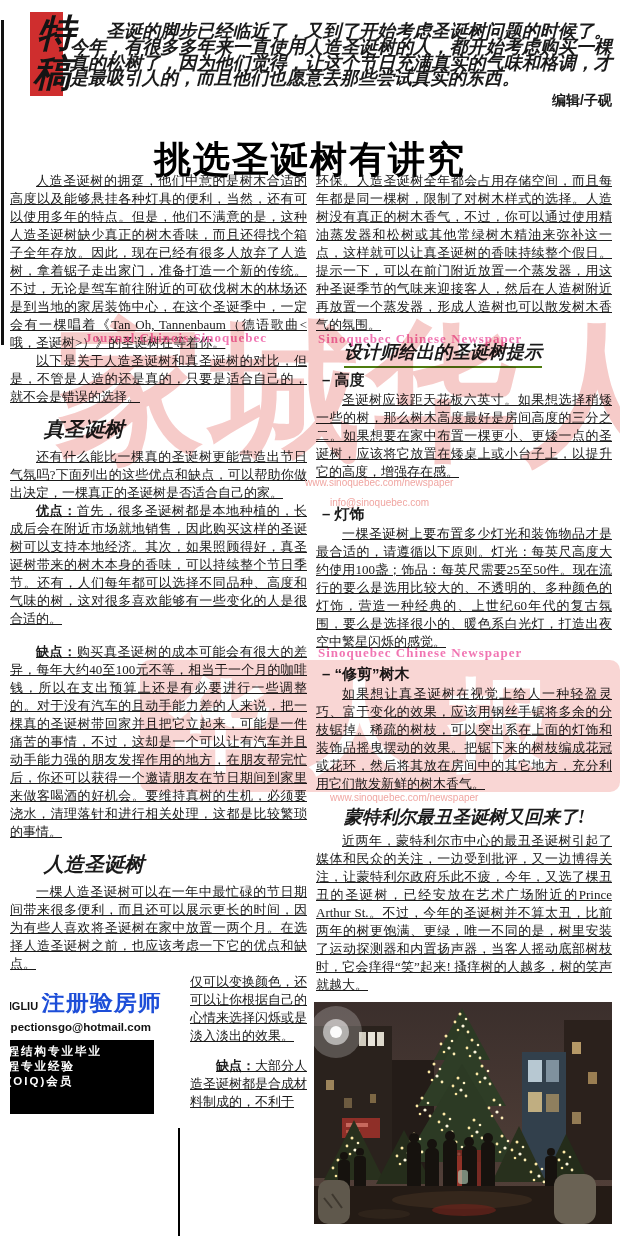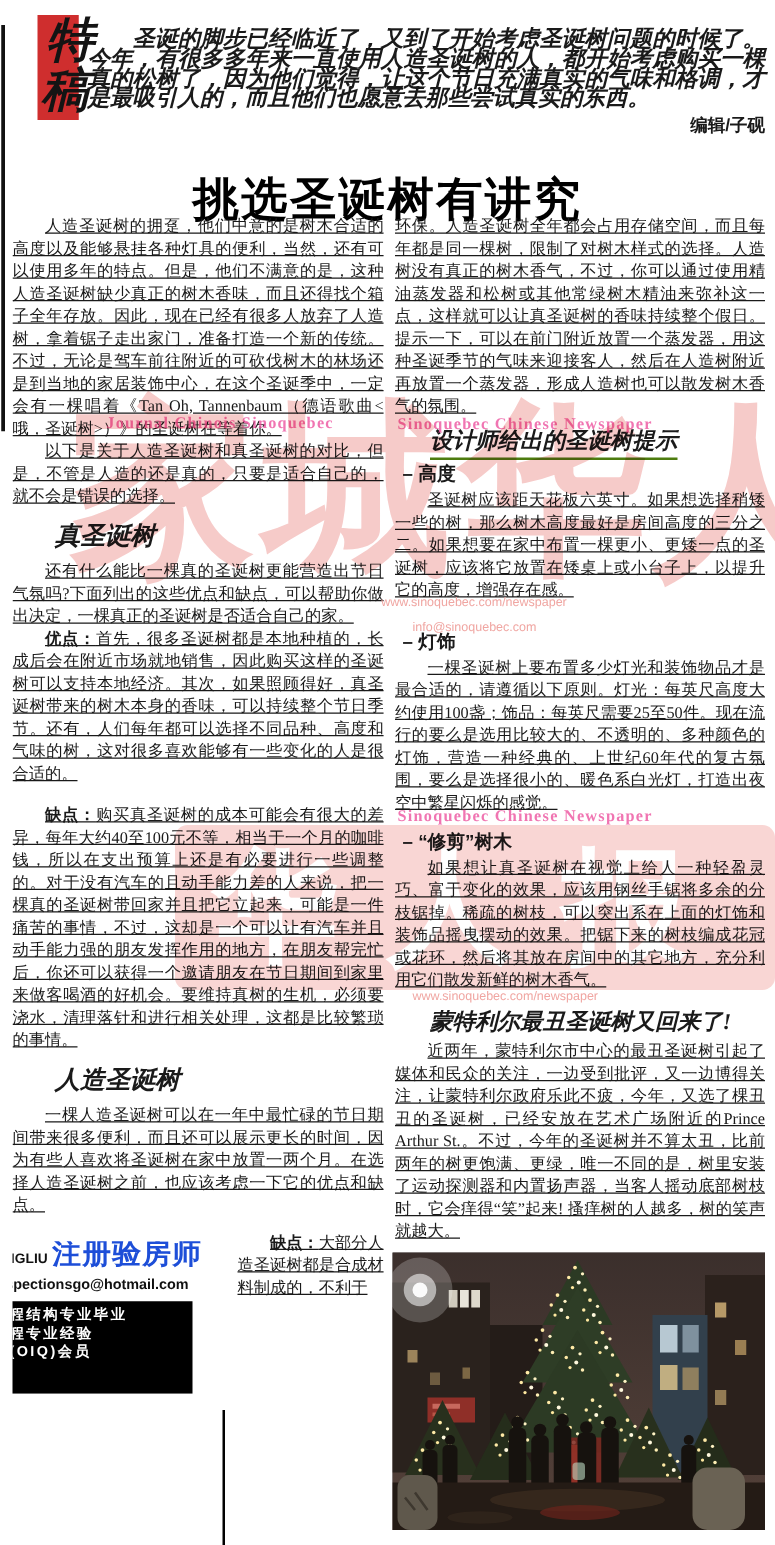--- a/index.html
+++ b/index.html
@@ -106,20 +106,21 @@
       </div>
       <div class="ad-email">inspectionsgo@hotmail.com</div>
       <div class="ad-black">
         <div>工程结构专业毕业</div>
         <div>工程专业经验</div>
         <div>会(OIQ)会员</div>
 
       </div>
     </div>
 
+    <p class="no-indent">仅可以变换颜色，还可以让你根据自己的心情来选择闪烁或是淡入淡出的效果。</p>
     <p class="gap-md"><span class="lbl">缺点：</span><span>大部分人造圣诞树都是合成材料制成的，不利于</span></p>
   </div>
 
   <div class="ad-divider"></div>
 
   <div class="col col-right">
     <p class="no-indent">环保。人造圣诞树全年都会占用存储空间，而且每年都是同一棵树，限制了对树木样式的选择。人造树没有真正的树木香气，不过，你可以通过使用精油蒸发器和松树或其他常绿树木精油来弥补这一点，这样就可以让真圣诞树的香味持续整个假日。提示一下，可以在前门附近放置一个蒸发器，用这种圣诞季节的气味来迎接客人，然后在人造树附近再放置一个蒸发器，形成人造树也可以散发树木香气的氛围。</p>
     <div class="h-tips-wrap">
       <span class="h-kai-right h-tips" style="margin:0;">设计师给出的圣诞树提示</span>
     </div>

